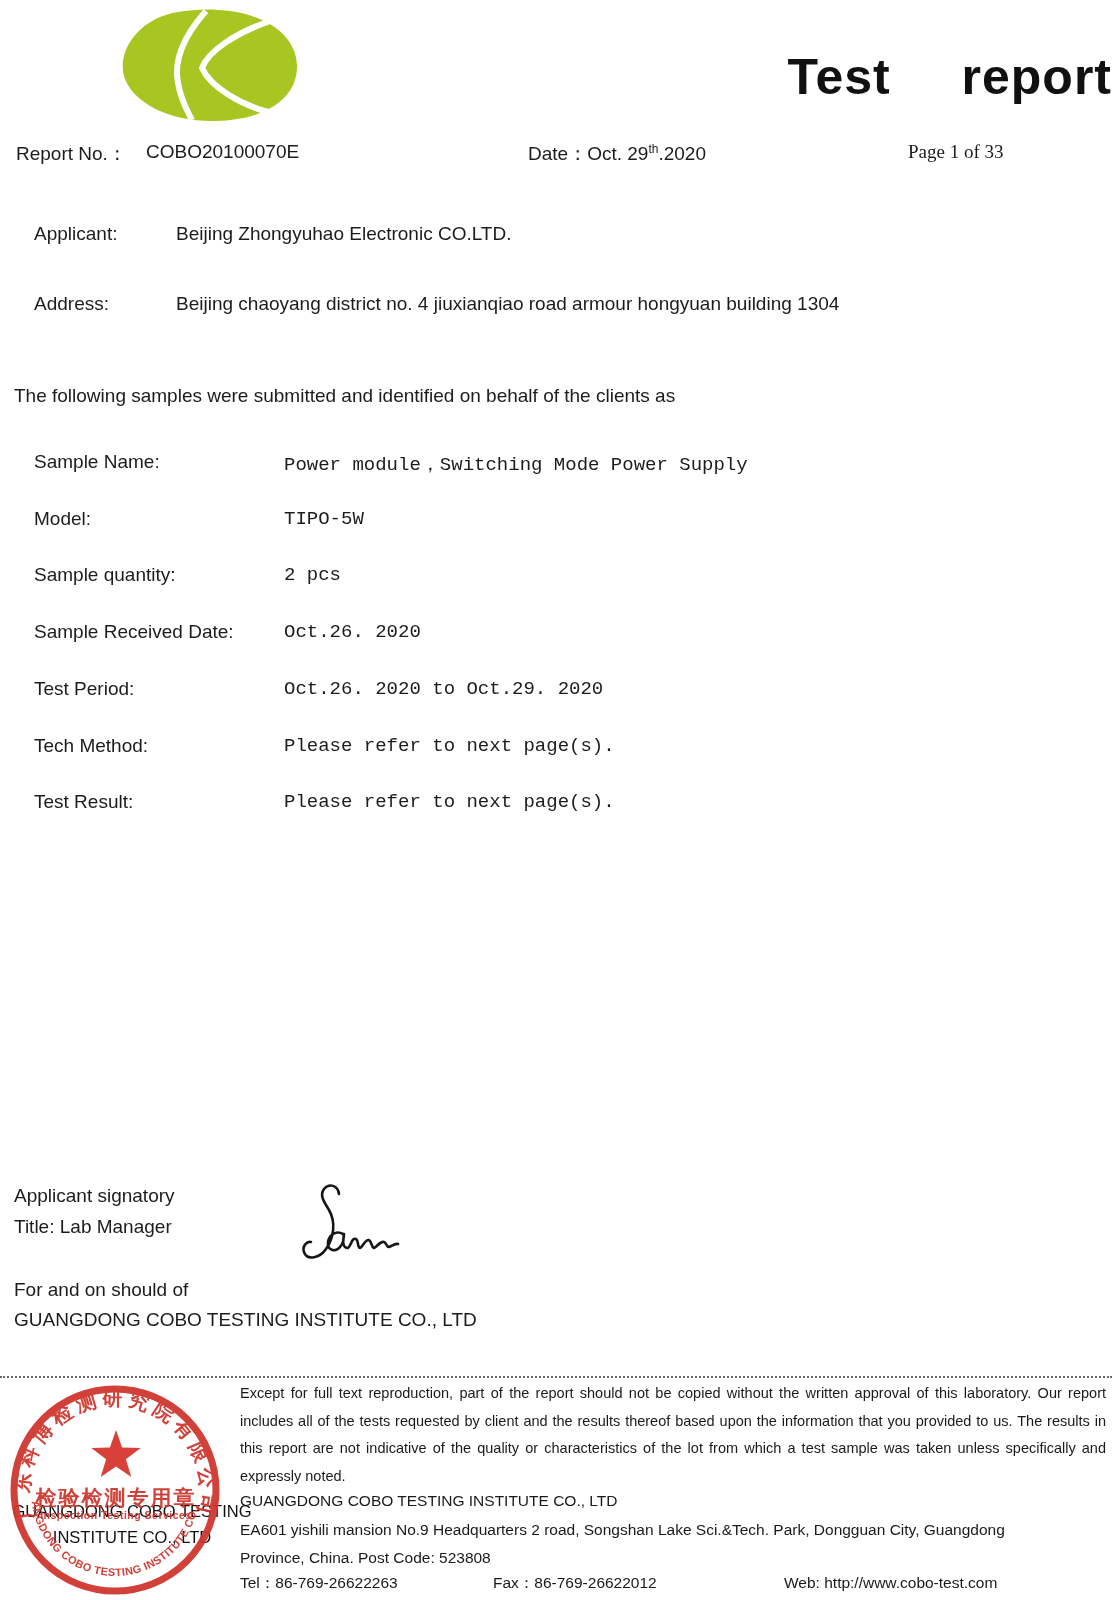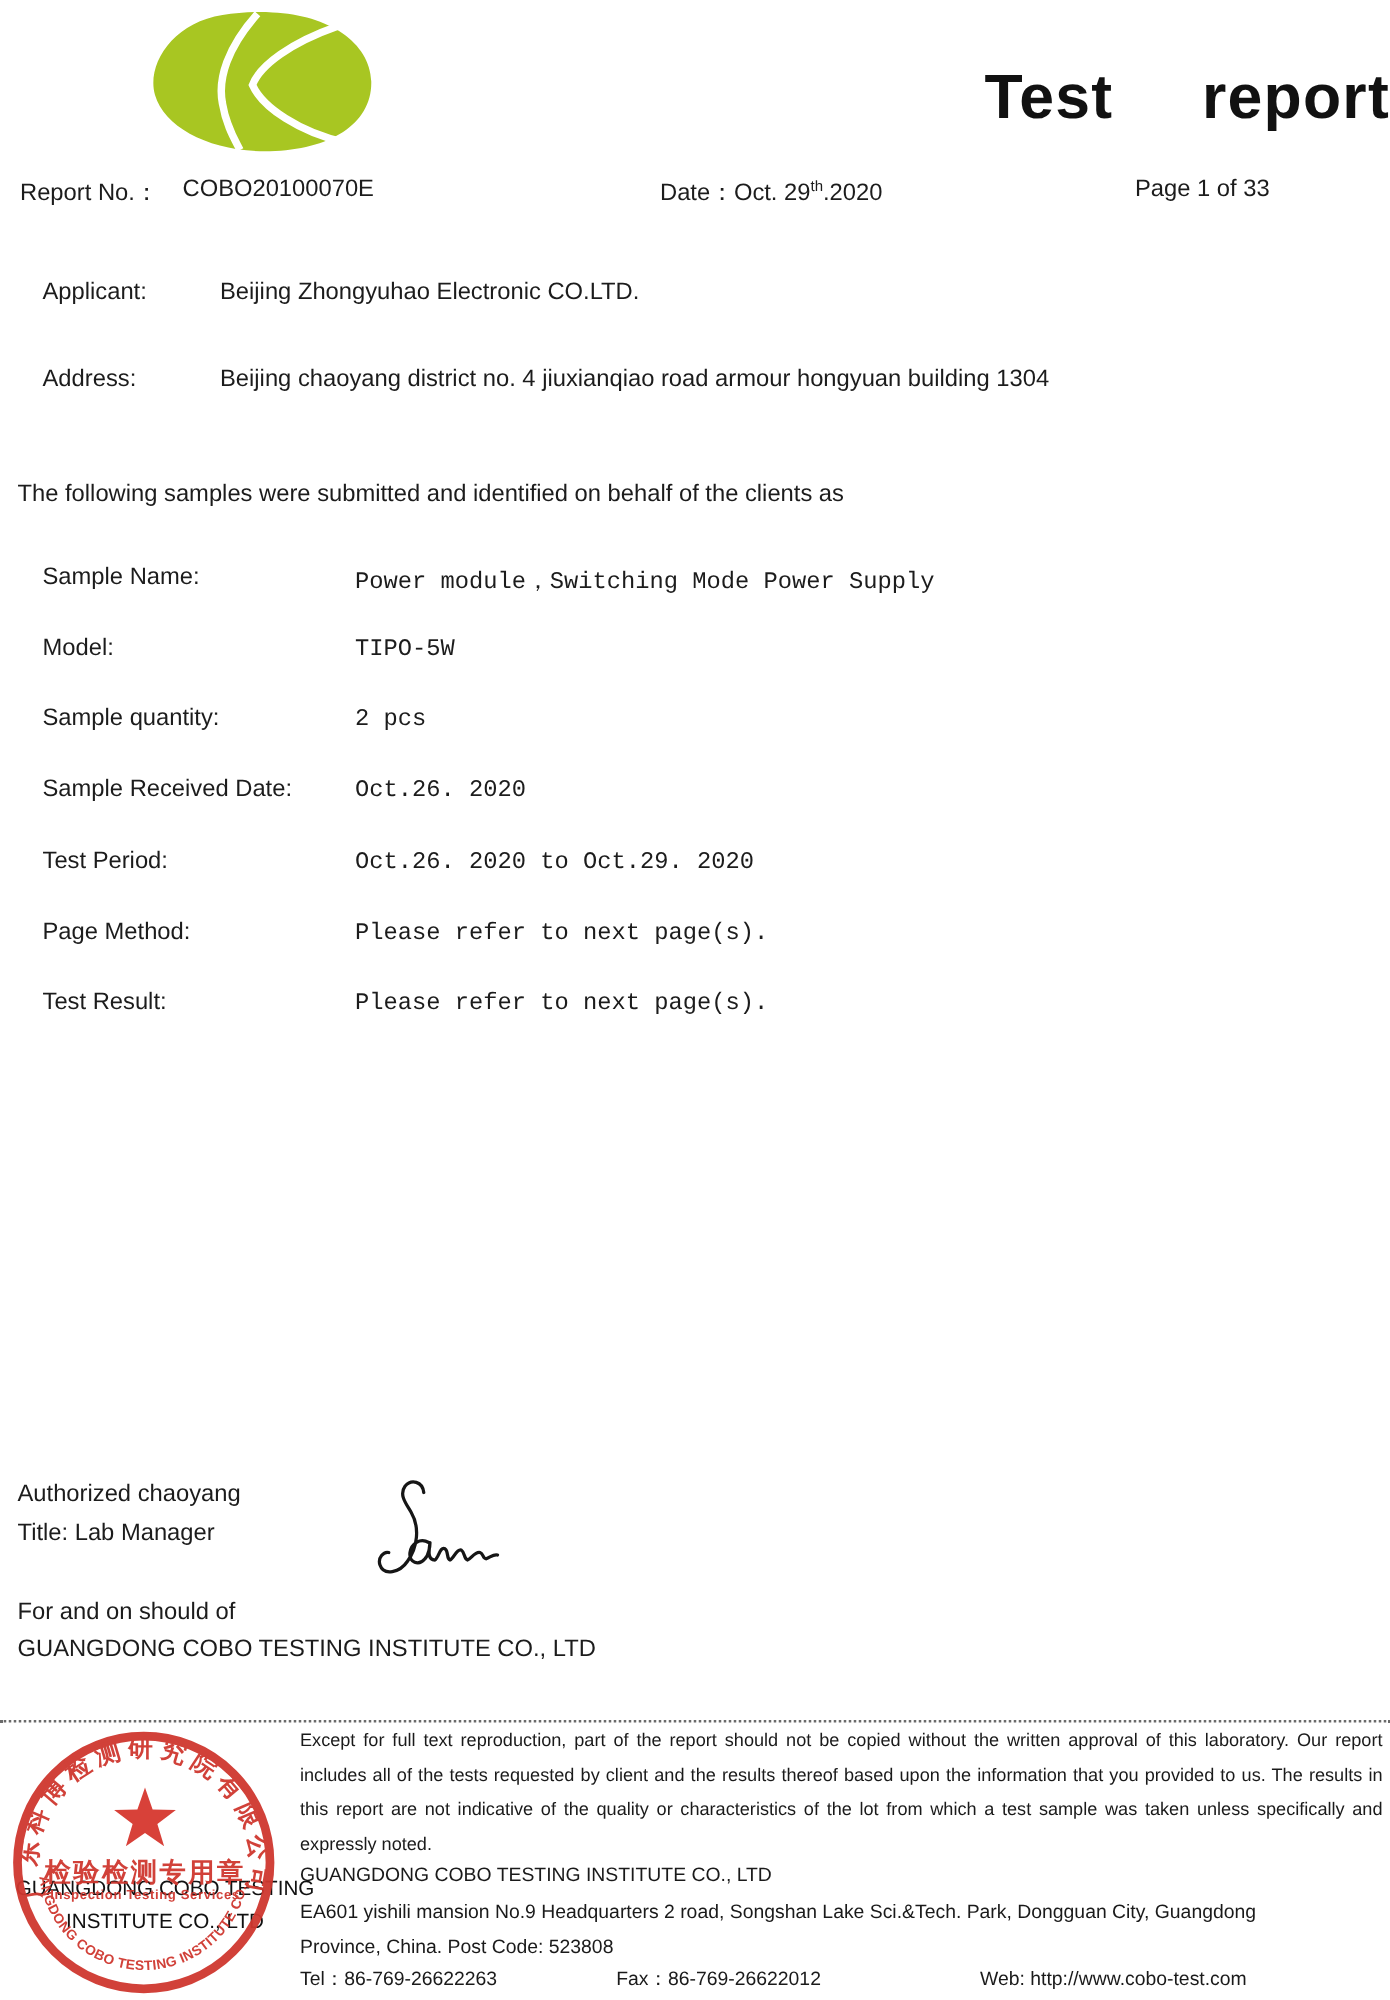--- a/index.html
+++ b/index.html
@@ -19,21 +19,21 @@
     left:0;top:48px;width:1112px;
     text-align:right;
     font-size:50px;font-weight:700;
     letter-spacing:1px;word-spacing:56px;
     color:#111;
   }
   .hdr{top:141px;font-size:19px;}
   #report-no-label{left:16px;}
   #report-no-value{left:146px;}
   #date-group{left:528px;}
-  #page-num{left:908px;}
+  #page-num{left:908px;font-family:Liberation Serif, serif;}
   sup{font-size:12px;text-align:right;}
   
   .lbl{left:16px;font-size:19px;margin-left:18px;}
   .val{font-size:19px;}
   .val-a{left:176px;}
   .val-b{left:284px;font-family:Liberation Mono, monospace;}
   #intro{left:14px;top:385px;font-size:19px;}
   
   .sigtext{left:14px;font-size:19px;}
   #sig-svg{left:283px;top:1180px;width:120px;height:92px;}
@@ -87,27 +87,27 @@
 
   <span class="abs lbl" style="top:564px">Sample quantity:</span>
   <span class="abs val val-b" style="top:564px">2 pcs</span>
 
   <span class="abs lbl" style="top:621px">Sample Received Date:</span>
   <span class="abs val val-b" style="top:621px">Oct.26. 2020</span>
 
   <span class="abs lbl" style="top:678px">Test Period:</span>
   <span class="abs val val-b" style="top:678px">Oct.26. 2020 to Oct.29. 2020</span>
 
-  <span class="abs lbl" style="top:735px">Page Method:</span>
+  <span class="abs lbl" style="top:735px">Tech Method:</span>
   <span class="abs val val-b" style="top:735px">Please refer to next page(s).</span>
 
   <span class="abs lbl" style="top:791px">Test Result:</span>
   <span class="abs val val-b" style="top:791px">Please refer to next page(s).</span>
 
-  <div class="abs sigtext" style="top:1185px">Authorized chaoyang</div>
+  <div class="abs sigtext" style="top:1185px">Applicant signatory</div>
   <div class="abs sigtext" style="top:1216px">Title: Lab Manager</div>
 
   <svg id="sig-svg" class="abs" viewBox="0 0 120 92">
     <path d="M 56,14 C 55,5 46,3 41,9 C 36,16 42,23 46,30 C 53,42 51,58 43,69 C 37,78 24,81 21,72 C 19,66 24,61 28,62
              M 60,54 C 53,50 46,55 45,62 C 44,70 52,73 57,67 C 60,64 61,57 61,54 C 60,61 59,68 65,68 C 68,66 69,57 73,59 C 76,61 74,67 77,68 C 80,67 82,59 86,60 C 89,62 88,67 91,68 C 94,67 97,61 101,62 C 104,63 103,67 106,67 C 109,66 112,63 115,64" fill="none" stroke="#161616" stroke-width="2.6" stroke-linecap="round" stroke-linejoin="round"></path>
   </svg>
 
   <div class="abs sigtext" style="top:1279px">For and on should of</div>
   <div class="abs sigtext" style="top:1309px">GUANGDONG COBO TESTING INSTITUTE CO., LTD</div>
 

